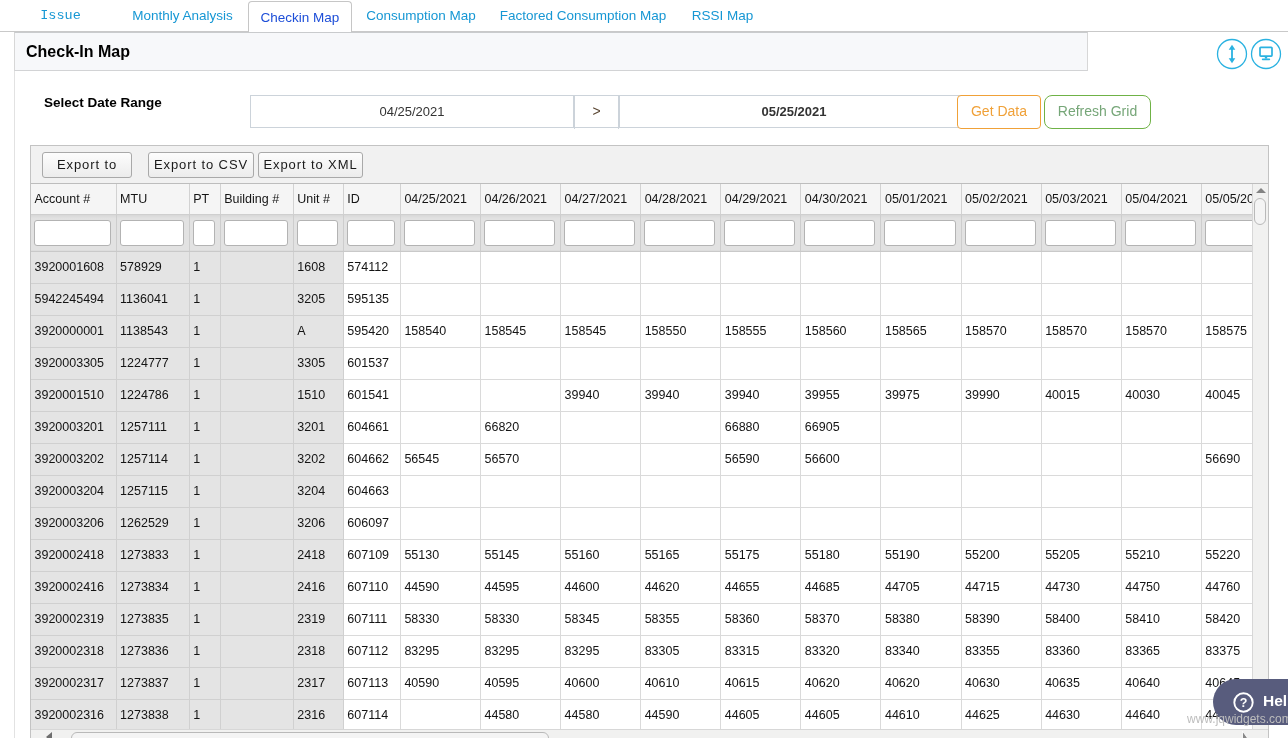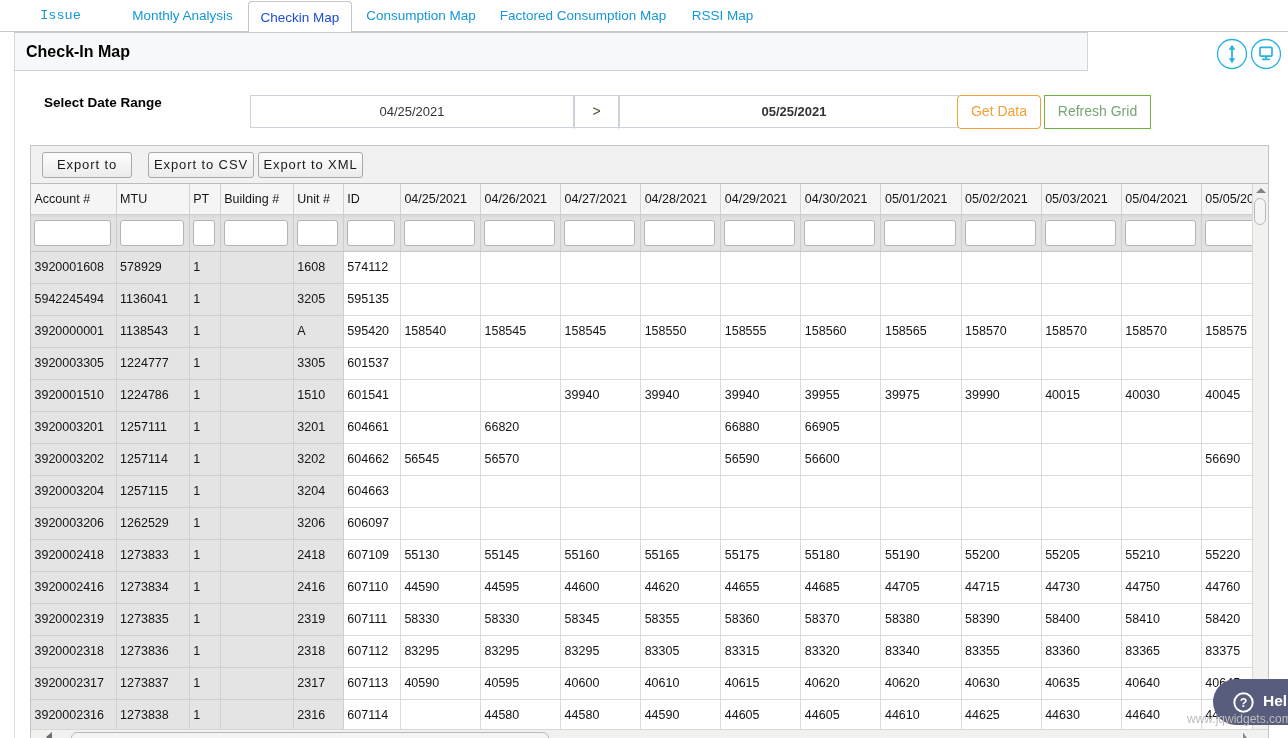--- a/index.html
+++ b/index.html
@@ -29,21 +29,21 @@
   font-size:13px; color:#333; text-align:center; line-height:31px; }
 #chev { position:absolute; left:574px; top:95px; width:45px; height:33px; background:#fff;
   border:1px solid #ccd3da; border-left:none; border-right:none; text-align:center;
   line-height:30px; font-size:14px; color:#5a4632; }
 #chev:before { content:""; position:absolute; left:0; top:0; width:1px; height:33px; background:#ccd3da; }
 #chev:after { content:""; position:absolute; right:0; top:0; width:1px; height:33px; background:#ccd3da; }
 #btn-get { position:absolute; left:957px; top:95px; width:84px; height:34px;
   border:1.5px solid #f0a138; border-radius:4px; color:#f0a138; font-size:14px;
   text-align:center; line-height:31px; background:#fff; }
 #btn-refresh { position:absolute; left:1044px; top:95px; width:107px; height:34px;
-  border:1.5px solid #6fb246; border-radius:0; color:#76a678; font-size:14px;
+  border:1.5px solid #6fb246; border-radius:8px; color:#76a678; font-size:14px;
   text-align:center; line-height:31px; background:#fff; }
 
 
 #grid { position:absolute; left:30px; top:145px; width:1239px; height:594px;
   border:1px solid #c3c3c3; background:#fff; overflow:hidden; }
 #toolbar { position:absolute; left:0; top:0; width:1237px; height:38px; background:#f1f1f1;
   border-bottom:1px solid #bdbdbd; }
 .xbtn { position:absolute; top:6px; height:26px; background:linear-gradient(#fdfdfd,#ececec);
   border:1px solid #a9a9a9; border-radius:3px; font-size:13px; color:#1a1a1a;
   text-align:center; line-height:24px; letter-spacing:0.9px; }

